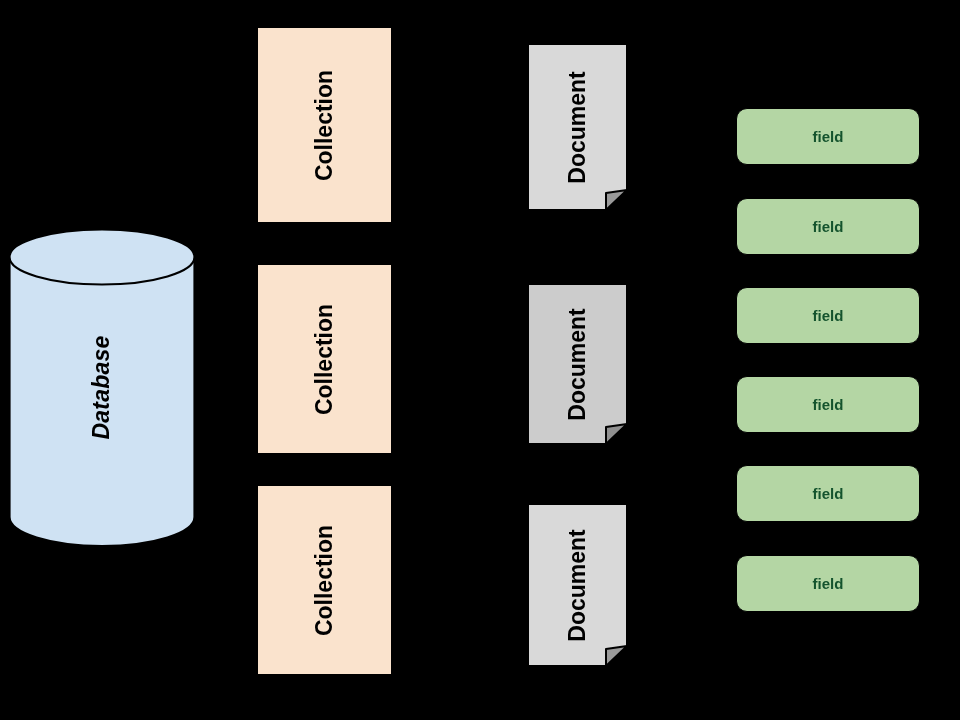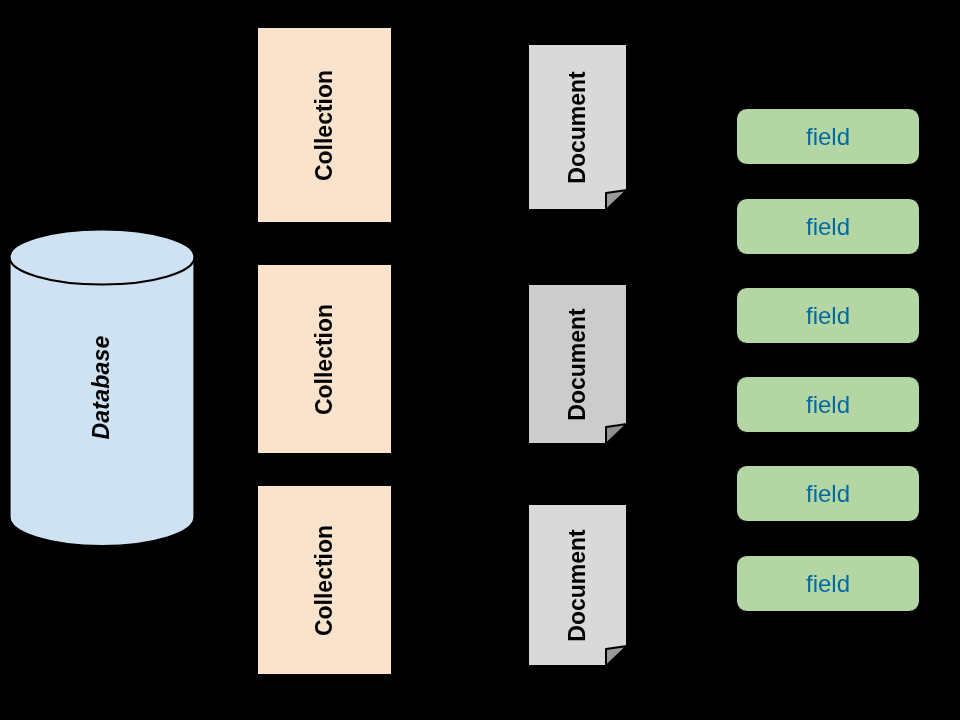--- a/index.html
+++ b/index.html
@@ -101,23 +101,23 @@
     height: 57px;
     background: #b4d6a4;
     border: 1px solid #000000;
     border-radius: 11px;
     box-sizing: border-box;
     display: flex;
     align-items: center;
     justify-content: center;
   }
   .field span {
-    font-weight: normal;
-    font-size: 24px;
-    color: #0369a1;
+    font-weight: bold;
+    font-size: 15px;
+    color: #14532d;
   }
 </style>
 </head>
 <body>
 
 <div id="diagram">
 
   <div class="db-wrap">
     <svg width="188" height="318" viewBox="0 0 188 318">
       <path d="M 1.5 29 L 1.5 289 A 92.5 29 0 0 0 186.5 289 L 186.5 29 Z" fill="#cfe2f3" stroke="#000000" stroke-width="2.2"></path>

